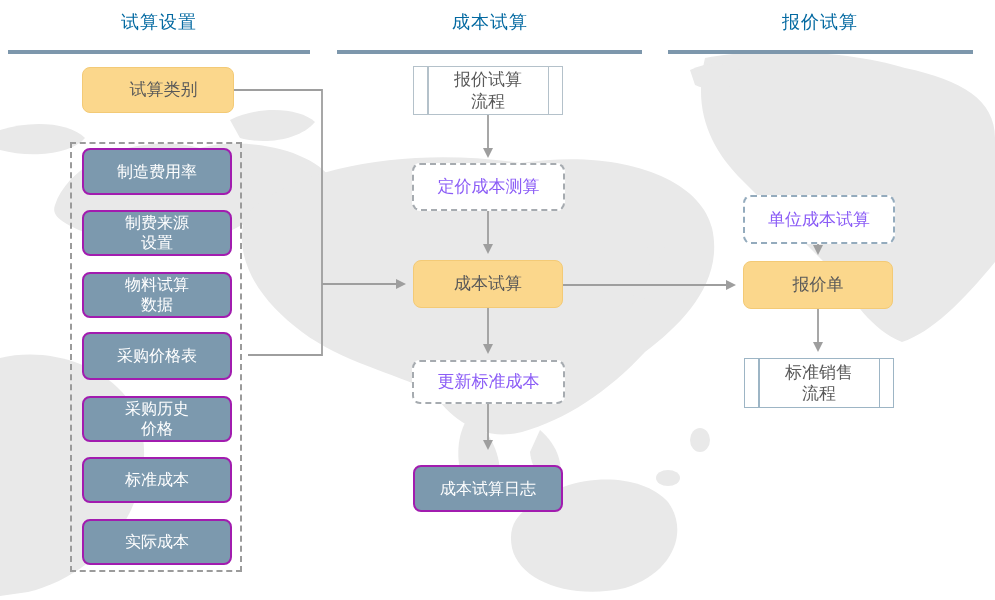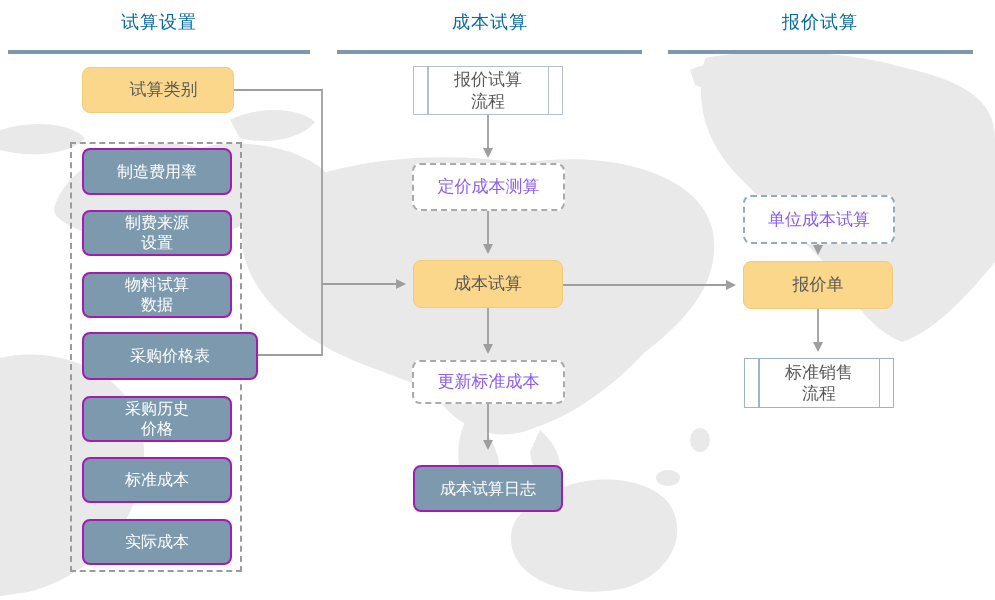--- a/index.html
+++ b/index.html
@@ -124,21 +124,21 @@
 
   <div class="node node-yellow" style="left:82px;top:67px;width:152px;height:46px;padding-left:11px;">试算类别</div>
 
   <div class="dash-container" style="left:70px;top:142px;width:172px;height:430px;"></div>
 
   <div class="node node-blue" style="left:82px;top:148px;width:150px;height:47px;">制造费用率</div>
   <div class="node node-blue" style="left:82px;top:210px;width:150px;height:46px;">制费来源
 设置</div>
   <div class="node node-blue" style="left:82px;top:272px;width:150px;height:46px;">物料试算
 数据</div>
-  <div class="node node-blue" style="left:82px;top:332px;width:176px;height:48px;">采购价格表</div>
+  <div class="node node-blue" style="left:82px;top:332px;width:150px;height:48px;">采购价格表</div>
   <div class="node node-blue" style="left:82px;top:396px;width:150px;height:46px;">采购历史
 价格</div>
   <div class="node node-blue" style="left:82px;top:457px;width:150px;height:46px;">标准成本</div>
   <div class="node node-blue" style="left:82px;top:519px;width:150px;height:46px;">实际成本</div>
 
   <div class="node node-process" style="left:413px;top:66px;width:150px;height:49px;">
     <span class="process-bar bar-left"></span>
     <span>报价试算
 流程</span>
     <span class="process-bar bar-right"></span>

